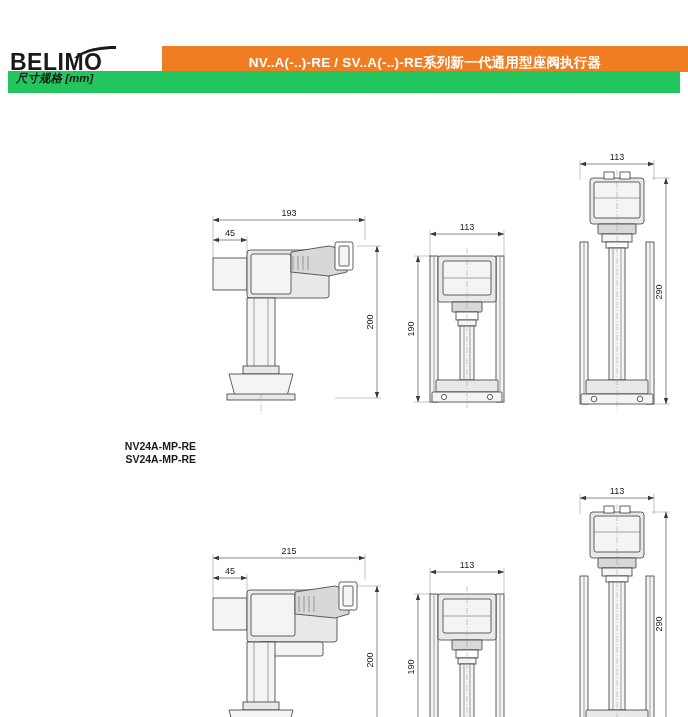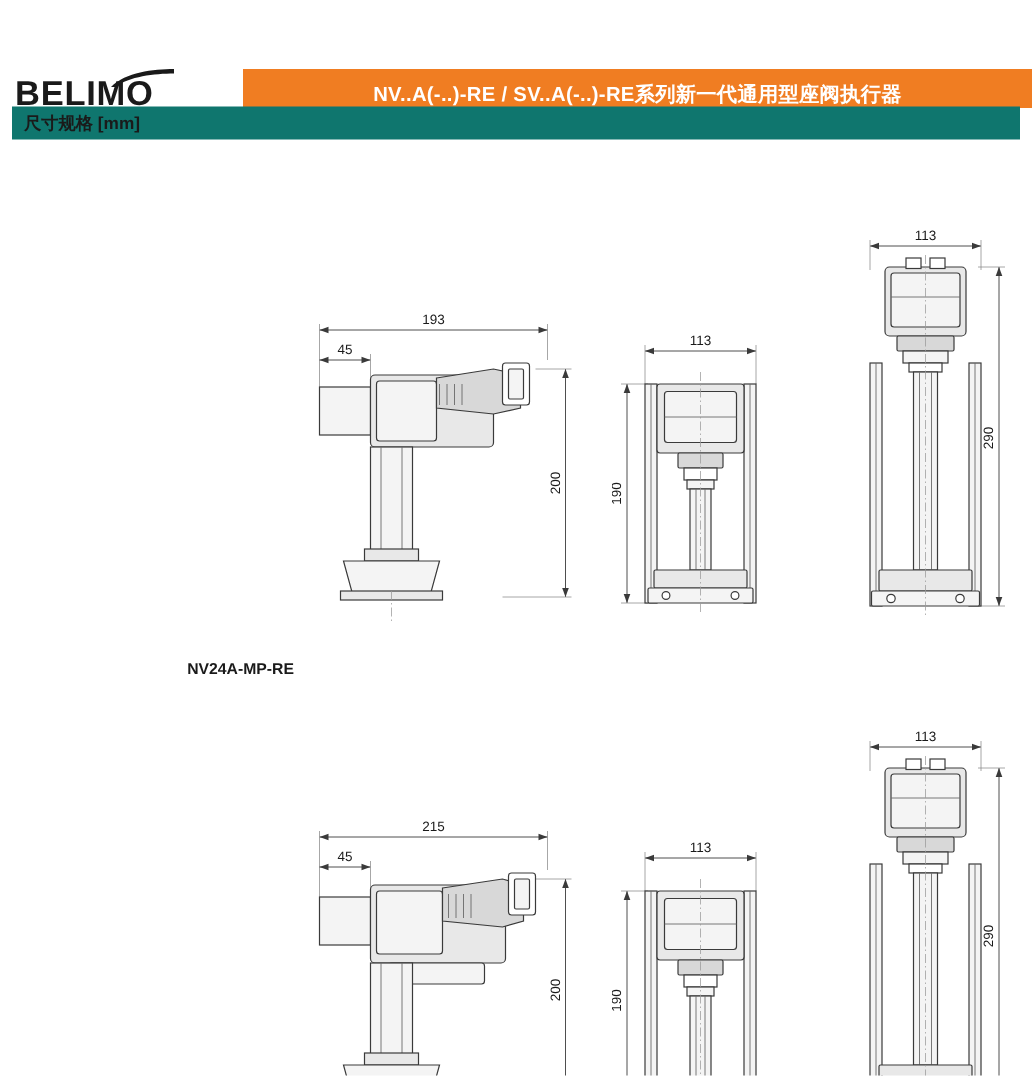--- a/index.html
+++ b/index.html
@@ -54,23 +54,24 @@
     align-items: flex-end;
     justify-content: center;
     letter-spacing: 0.2px;
   }
 
   
   .section-band {
     position: absolute;
     left: 8px; top: 71px;
     width: 672px; height: 22px;
-    background: #0f766e;
+    background: #22c55e;
     display: flex;
-    align-items: center;
+    align-items: flex-start;
+    font-style: italic;
   }
   .section-band .label {
     font-size: 11.5px;
     font-weight: bold;
     color: #1a1a1a;
     padding-left: 8px;
   }
 
   
   .caption {
@@ -265,20 +266,21 @@
       <rect class="fill-md" x="38" y="234" width="62" height="14" rx="1"></rect>
       <rect class="fill-lt" x="33" y="248" width="72" height="10" rx="1"></rect>
       <circle cx="46" cy="253" r="2.8" class="fill-w"></circle>
       <circle cx="92" cy="253" r="2.8" class="fill-w"></circle>
       <line class="ctr" x1="69" y1="24" x2="69" y2="266"></line>
     </svg>
   </div>
 
   <div class="caption" id="caption-mp">
     <div>NV24A-MP-RE</div>
+    <div>SV24A-MP-RE</div>
   </div>
 
   <div class="draw" style="left:195px; top:508px;">
     <svg width="210" height="210" viewBox="0 0 210 210">
 
       <line class="dim" x1="18" y1="22" x2="170" y2="22"></line>
       <path d="M18,22 l6,-2.2 v4.4 z" fill="#3a3a3a"></path>
       <path d="M170,22 l-6,-2.2 v4.4 z" fill="#3a3a3a"></path>
       <line class="ext" x1="18" y1="18" x2="18" y2="62"></line>
       <line class="ext" x1="170" y1="18" x2="170" y2="44"></line>

